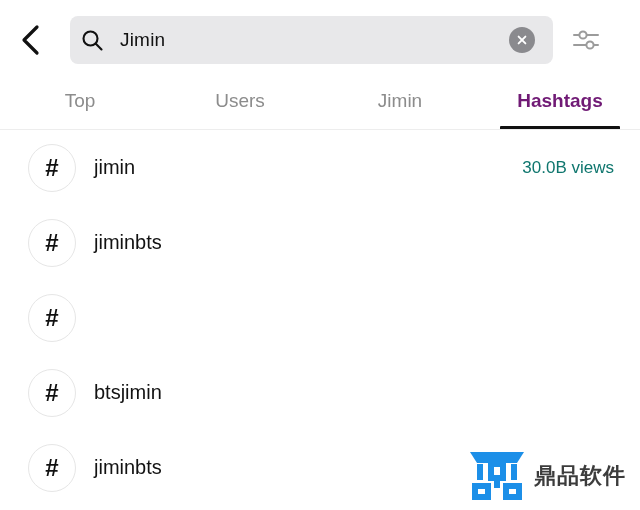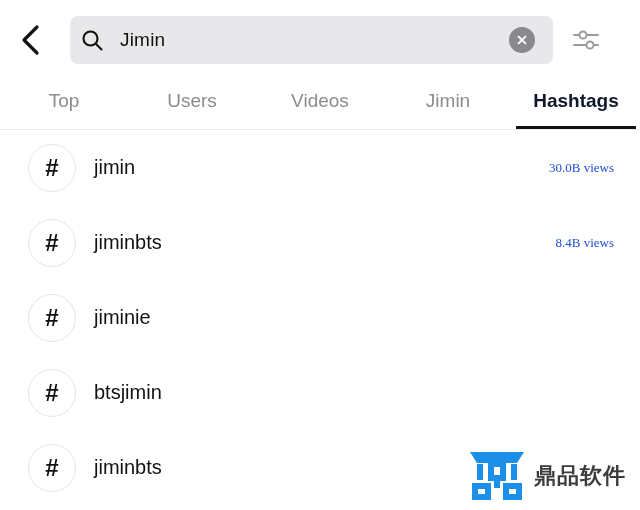--- a/index.html
+++ b/index.html
@@ -102,21 +102,21 @@
     box-sizing: border-box;
     padding-top: 8px;
   }
   .tab-label {
     font-size: 19px;
     color: #8c8c8c;
     display: inline-block;
     position: relative;
   }
   .tab.active .tab-label {
-    color: #0f172a;
+    color: #701a75;
     font-weight: bold;
   }
   .tab-indicator {
     position: absolute;
     left: 50%;
     transform: translateX(-50%);
     bottom: 0;
     width: 120px;
     height: 4px;
     background: #111111;
@@ -166,25 +166,24 @@
     line-height: 1;
   }
   .tag-name {
     font-size: 20px;
     color: #121212;
     margin-left: 18px;
     flex: 1 1 auto;
     white-space: nowrap;
   }
   .tag-views {
-    font-size: 13px;
-    color: #1d4ed8;
+    font-size: 17px;
+    color: #0f766e;
     flex: 0 0 auto;
     white-space: nowrap;
-    font-family: Liberation Serif, serif;
   }
 
   
   .watermark {
     position: absolute;
     right: 14px;
     bottom: 8px;
     display: flex;
     align-items: center;
     gap: 8px;
@@ -237,24 +236,20 @@
 <div class="tabs">
   <div class="tab">
     <span class="tab-label">Top</span>
     
   </div>
   <div class="tab">
     <span class="tab-label">Users</span>
     
   </div>
   <div class="tab">
-    <span class="tab-label">Videos</span>
-    
-  </div>
-  <div class="tab">
     <span class="tab-label">Jimin</span>
     
   </div>
   <div class="tab active">
     <span class="tab-label">Hashtags</span>
     <span class="tab-indicator"></span>
   </div>
 </div>
 <div class="tabs-divider"></div>
 
@@ -266,28 +261,26 @@
     </span>
     <span class="tag-name">jimin</span>
     <span class="tag-views">30.0B views</span>
   </div>
 
   <div class="list-item">
     <span class="hash-circle">
       <span class="hash-glyph">#</span>
     </span>
     <span class="tag-name">jiminbts</span>
-    <span class="tag-views">8.4B views</span>
-  </div>
-
-  <div class="list-item">
-    <span class="hash-circle">
-      <span class="hash-glyph">#</span>
-    </span>
-    <span class="tag-name">jiminie</span>
+  </div>
+
+  <div class="list-item">
+    <span class="hash-circle">
+      <span class="hash-glyph">#</span>
+    </span>
   </div>
 
   <div class="list-item">
     <span class="hash-circle">
       <span class="hash-glyph">#</span>
     </span>
     <span class="tag-name">btsjimin</span>
   </div>
 
   <div class="list-item">

